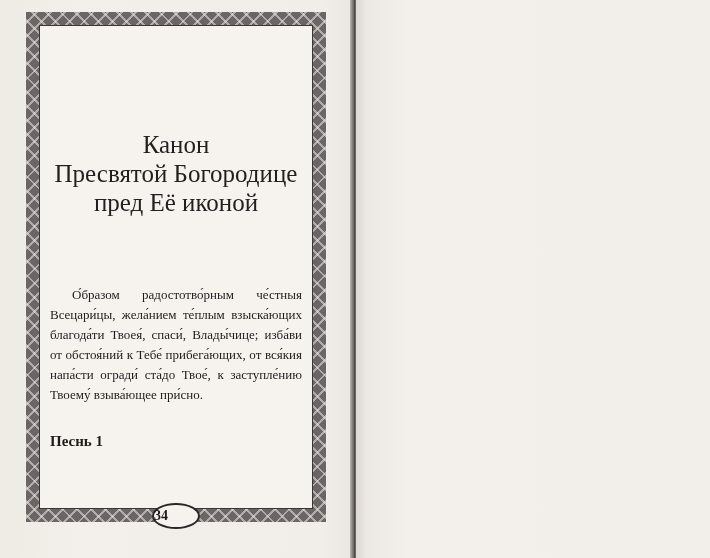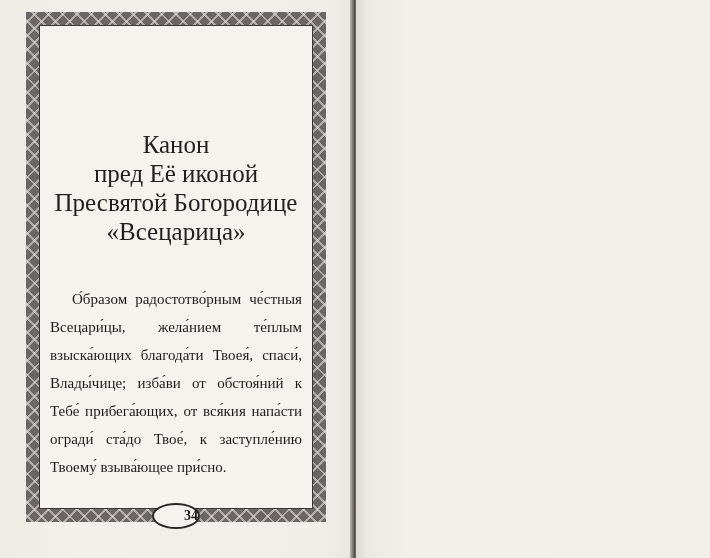--- a/index.html
+++ b/index.html
@@ -40,56 +40,55 @@
     mask-composite: exclude;
     padding:13px;
     box-sizing:border-box;
   }
   .frame.left { left:26px; top:12px; width:300px; height:510px; }
   .inner { position:absolute; inset:0; overflow:hidden; }
   .page-num {
     position:absolute; bottom:-20px; left:50%; transform:translateX(-50%);
     width:44px; height:22px; border-radius:50%;
     background:#f6f3ee; border:2px solid #2b2728;
-    font-size:14px; font-weight:bold; text-align:right; line-height:22px;
+    font-size:14px; font-weight:bold; text-align:left; line-height:22px;
   }
   .title {
     position:absolute; left:0; right:0; top:105px;
     text-align:center; font-size:25px; line-height:29px; font-weight:normal;
     color:#231f20;
   }
   .title div { margin:0; }
   .subhead {
     text-align:center; font-style:italic; font-weight:bold; font-size:13.5px;
     margin:0;
   }
   .song-head {
     font-weight:bold; font-size:15px; margin:0;
   }
   .para {
-    font-size:15px; line-height:28px; text-align:justify;
+    font-size:13px; line-height:20px; text-align:justify;
     text-indent:22px; margin:0;
   }
   .left-body { position:absolute; left:11px; right:11px; top:254px; }
   .gap6 { height:6px; }
   .gap20 { height:22px; }
 </style>
 </head>
 <body>
 
 <div class="spread">
 
   <div class="page left">
     <div class="frame left">
       <div class="inner">
         <div class="title">
           <div>Канон</div>
+          <div>Пресвятой Богородице</div>
           <div>пред Её иконой</div>
-          <div>Пресвятой Богородице</div>
-          <div>«Всецарица»</div>
         </div>
         <div class="left-body">
           <div class="gap6"></div>
           <p class="para">О́бразом радостотво́рным че́стныя Всецари́цы, жела́нием те́плым взыска́ющих благода́ти Твоея́, спаси́, Влады́чице; изба́ви от обстоя́ний к Тебе́ прибега́ющих, от вся́кия напа́сти огради́ ста́до Твое́, к заступле́нию Твоему́ взыва́ющее при́сно.</p>
           <div class="gap20"></div>
           <div class="gap6"></div>
           <p class="song-head">Песнь 1</p>
           <div class="gap6"></div>
 
         </div>

